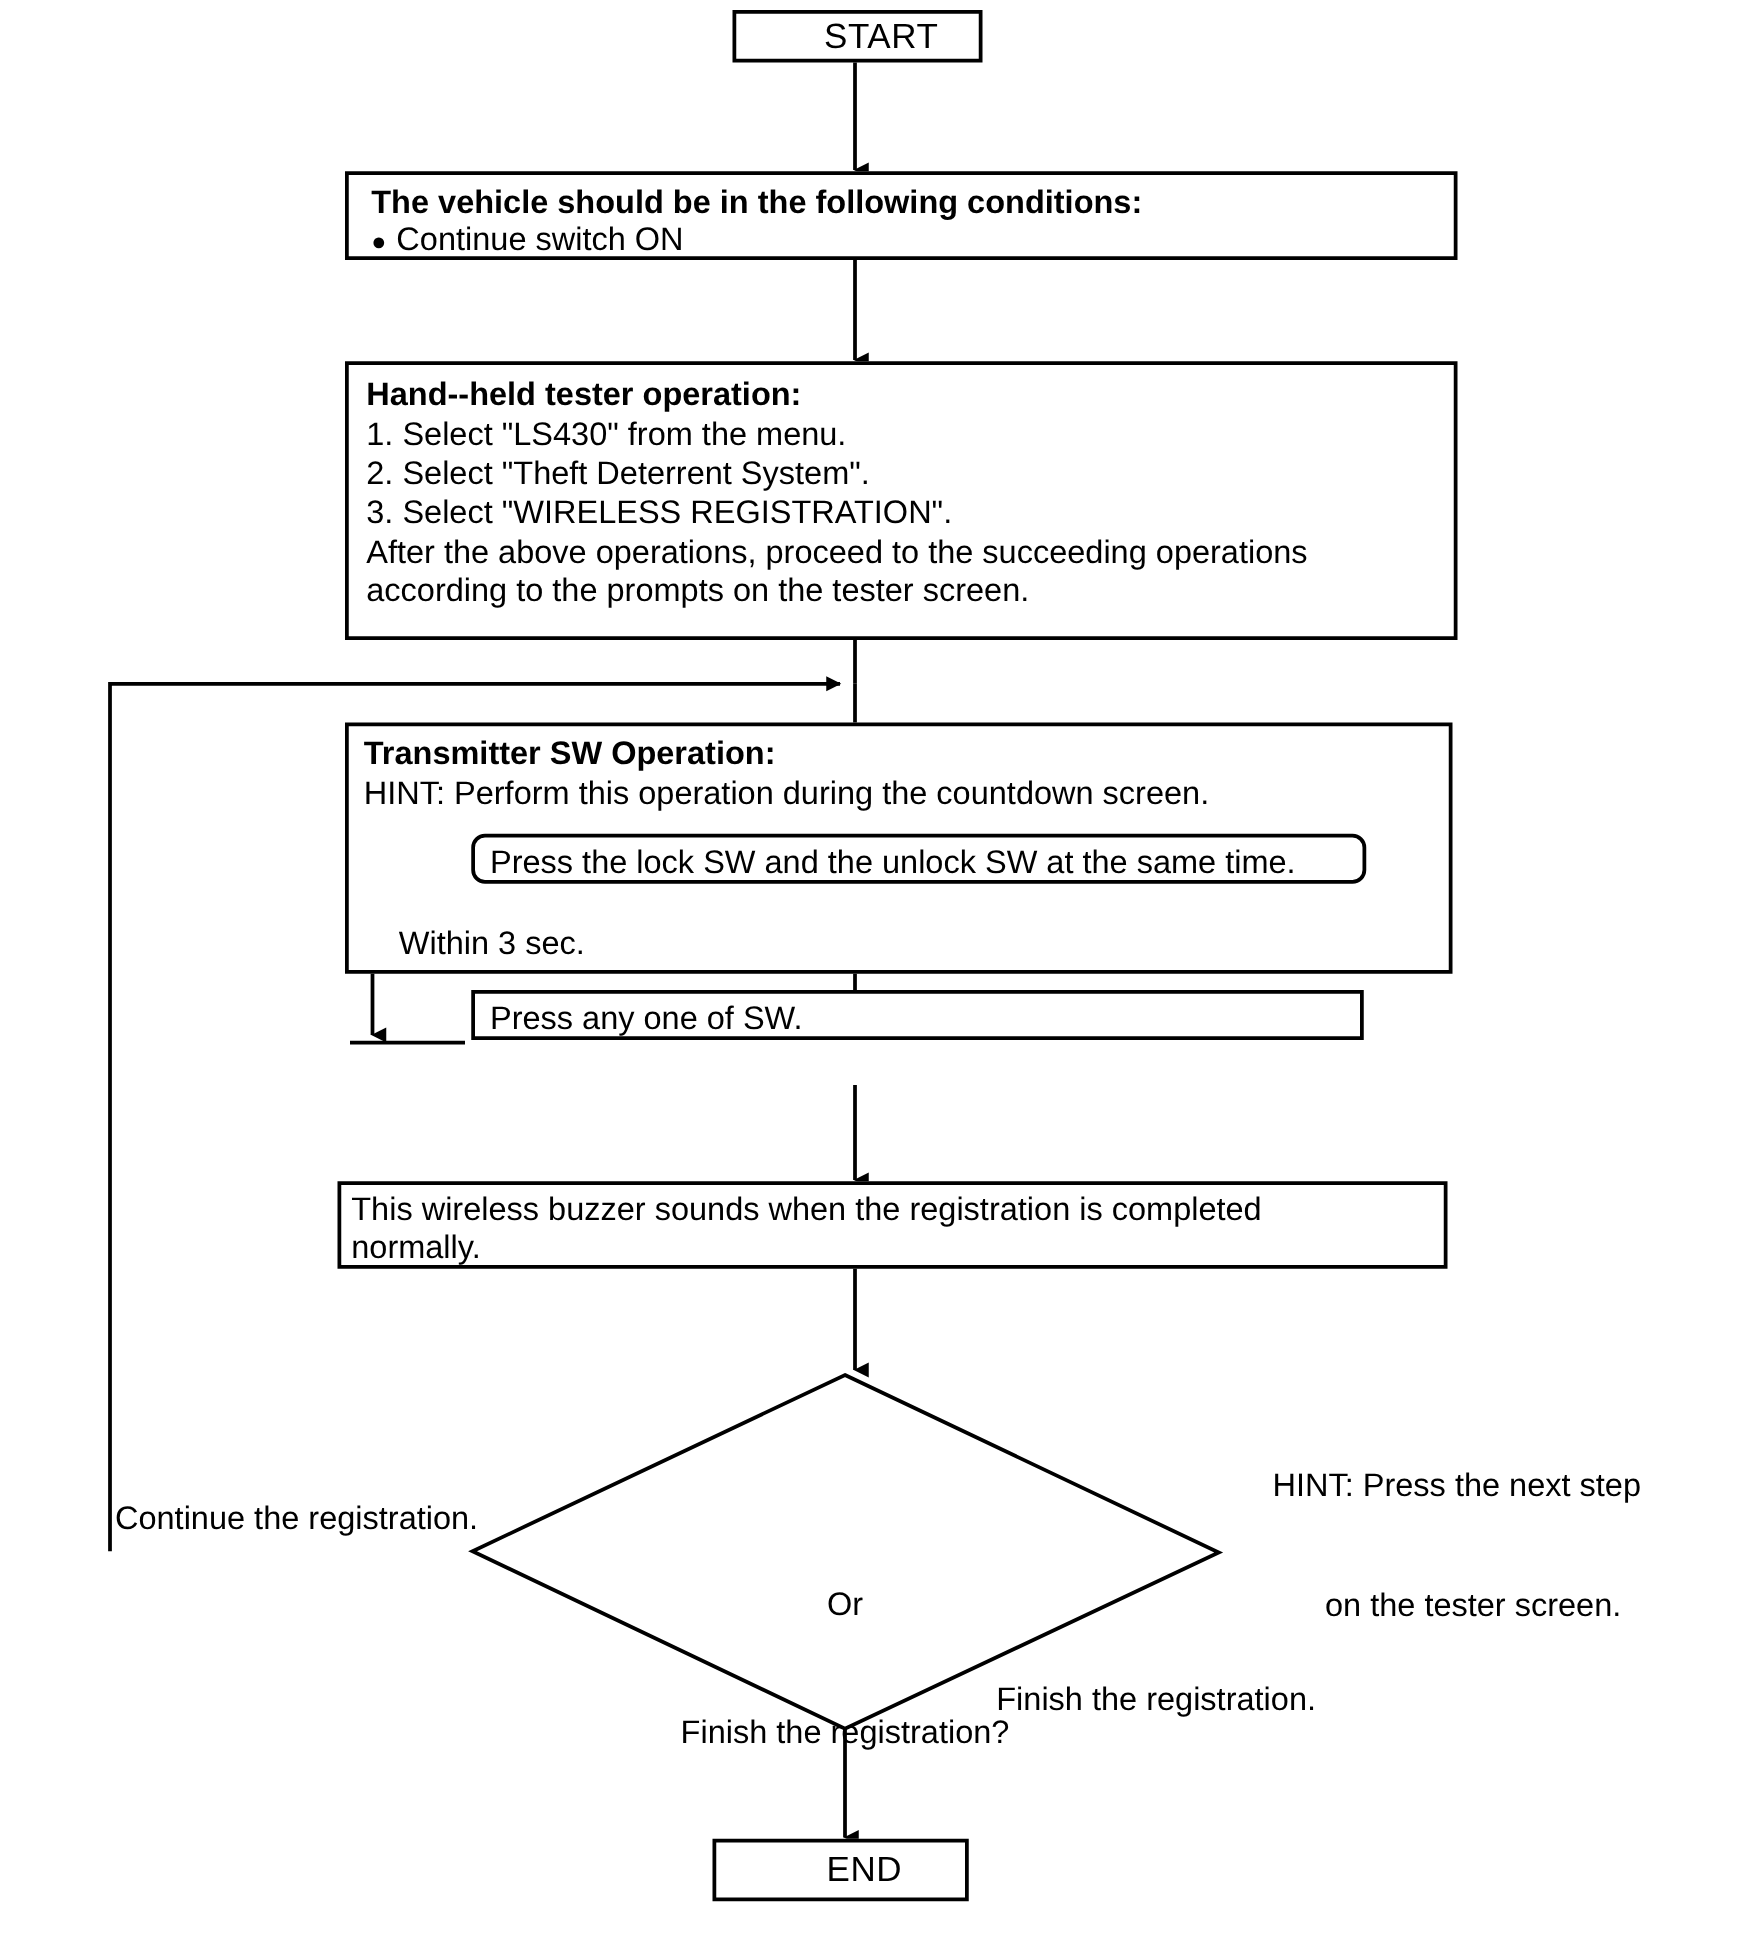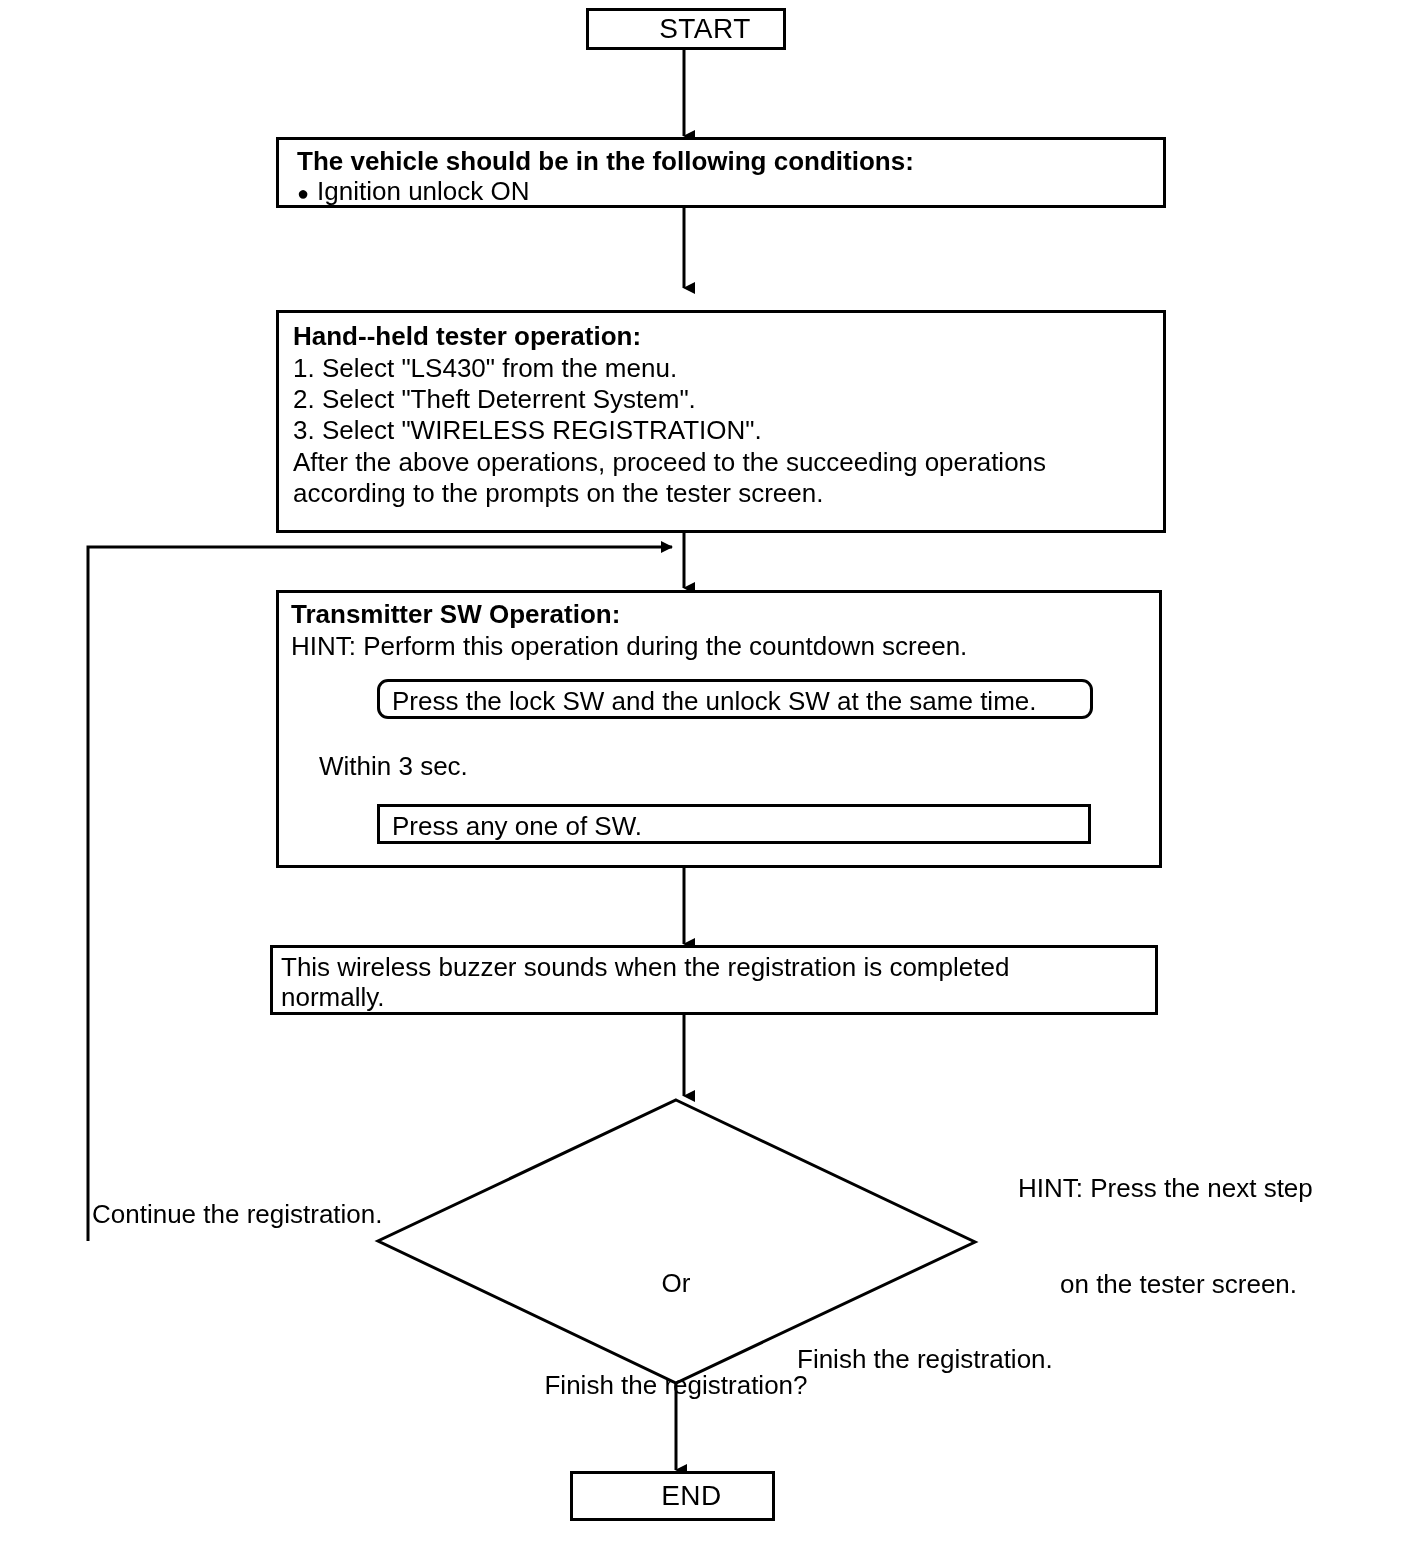--- a/index.html
+++ b/index.html
@@ -111,33 +111,33 @@
 
     <line x1="676" y1="1383" x2="676" y2="1470" stroke="#000" stroke-width="3" marker-end="url(#arrowdown)"></line>
   </svg>
 
   <div class="node terminal" style="left:586px; top:8px; width:200px; height:42px;">
     <span>START</span>
   </div>
 
   <div class="node" style="left:276px; top:137px; width:890px; height:71px;">
     <div class="boxtext b-title" style="left:18px; top:5px;text-align:right;">The vehicle should be in the following conditions:</div>
-    <div class="boxtext" style="left:18px; top:35px;"><span style="font-size:20px;">●</span><span style="margin-left:8px;">Ignition unlock ON</span></div>
+    <div class="boxtext" style="left:18px; top:35px;"><span style="font-size:20px;">●</span><span style="margin-left:8px;">Continue switch ON</span></div>
   </div>
 
-  <div class="node" style="left:276px; top:289px; width:890px; height:223px;margin-top:21px;">
+  <div class="node" style="left:276px; top:289px; width:890px; height:223px;">
     <div class="boxtext b-title" style="left:14px; top:7px;">Hand--held tester operation:</div>
     <div class="boxtext" style="left:14px; top:39px;">1. Select "LS430" from the menu.</div>
     <div class="boxtext" style="left:14px; top:70px;">2. Select "Theft Deterrent System".</div>
     <div class="boxtext" style="left:14px; top:101px;">3. Select "WIRELESS REGISTRATION".</div>
     <div class="boxtext" style="left:14px; top:164px;">according to the prompts on the tester screen.</div>
     <div class="boxtext" style="left:14px; top:133px;">After the above operations, proceed to the succeeding operations</div>
   </div>
 
-  <div class="node" style="left:276px; top:590px; width:886px; height:278px;">
+  <div class="node" style="left:276px; top:578px; width:886px; height:201px;">
     <div class="boxtext b-title" style="left:12px; top:5px;">Transmitter SW Operation:</div>
     <div class="boxtext" style="left:12px; top:37px;">HINT: Perform this operation during the countdown screen.</div>
 
     <div class="node-inner" style="left:98px; top:86px; width:716px; height:40px;border-radius:11px;">
       <div class="boxtext" style="left:12px; top:3px;">Press the lock SW and the unlock SW at the same time.</div>
     </div>
 
     <div class="boxtext" style="left:40px; top:157px;">Within 3 sec.</div>
 
     <div class="node-inner" style="left:98px; top:211px; width:714px; height:40px;">

